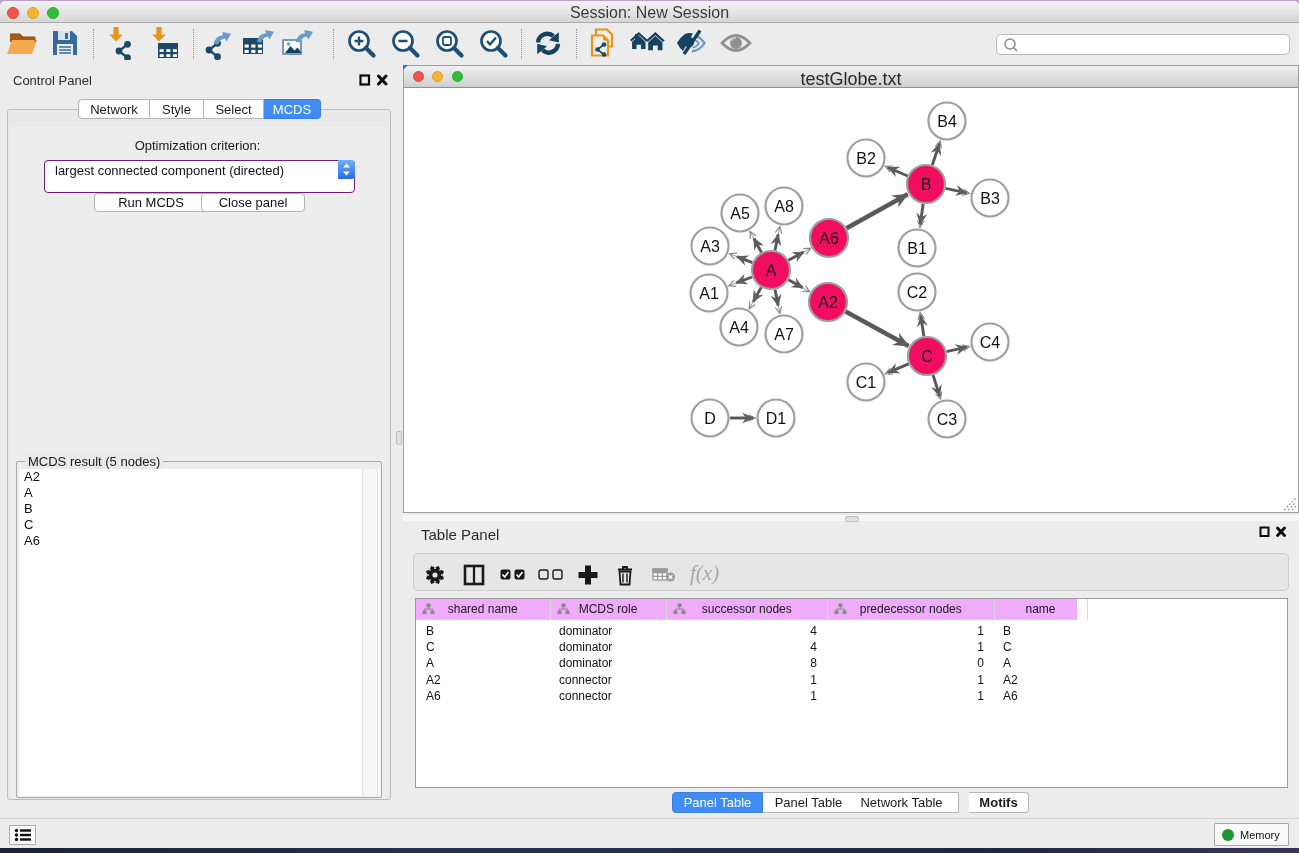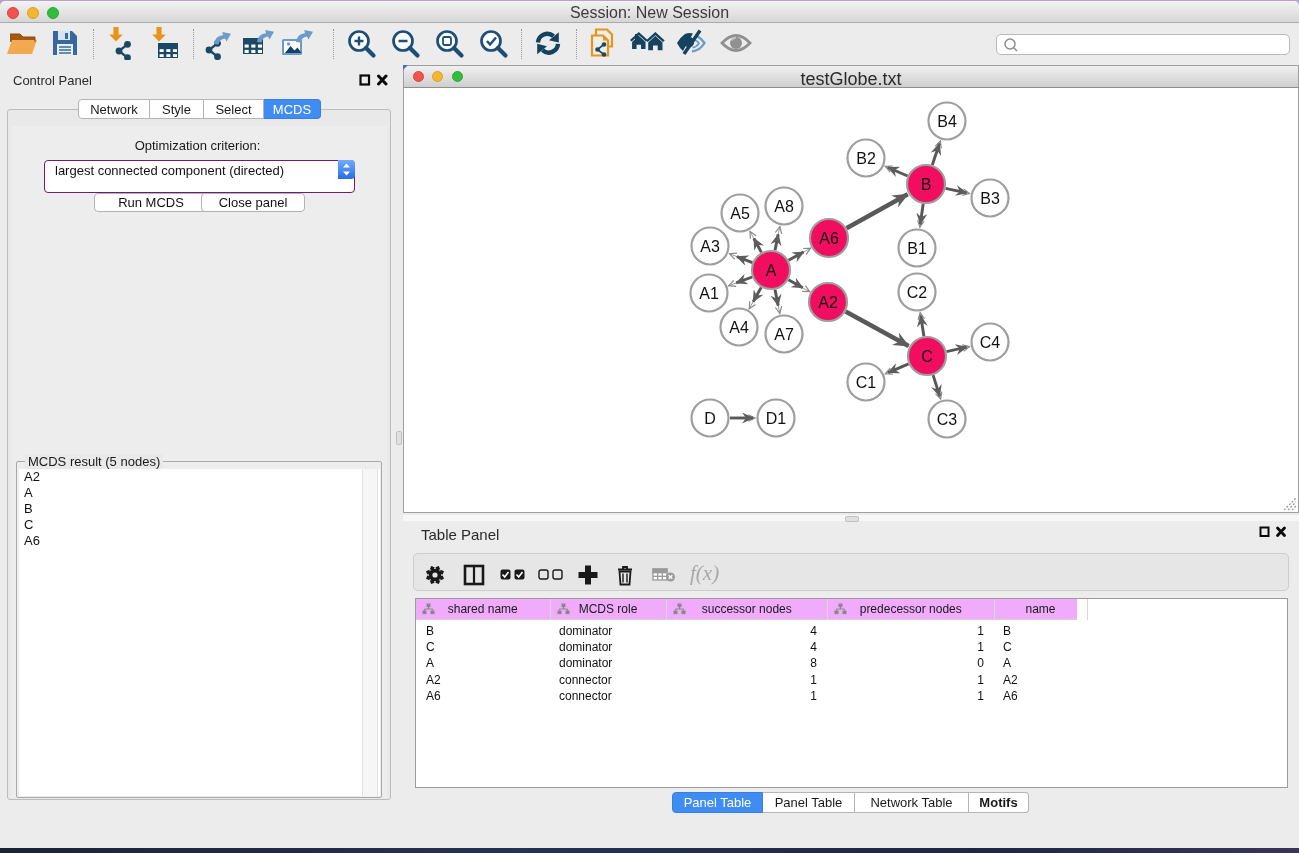--- a/index.html
+++ b/index.html
@@ -515,18 +515,38 @@
           <span class="cell" style="left:10px;">A6</span>
           <span class="cell" style="left:143px;">connector</span>
           <span class="cell" style="left:250px;width:151px;text-align:right;">1</span>
           <span class="cell" style="left:412px;width:156px;text-align:right;">1</span>
           <span class="cell" style="left:587px;">A6</span>
         </div>
     </div>
     <div id="btabs">
       <div class="btab sel" style="left:0;width:91px;border-radius:4px 0 0 4px;">Panel Table</div>
       <div class="btab" style="left:91px;width:92px;border-left:none;">Panel Table</div>
-      <div class="btab" style="left:183px;width:114px;border-left:none;">Network Table</div>
+      <div class="btab" style="left:173px;width:114px;border-left:none;">Network Table</div>
       <div class="btab" style="left:297px;width:60px;border-left:none;border-radius:0 4px 4px 0;font-weight:bold;">Motifs</div>
     </div>
+  </div>
+  <div id="status">
+    <div id="lbtn">
+        <svg width="25" height="18" style="position:absolute;left:1px;top:0px">
+          <g stroke="#111" stroke-width="2.4">
+            <line x1="9" y1="4.5" x2="20" y2="4.5"></line>
+            <line x1="9" y1="9" x2="20" y2="9"></line>
+            <line x1="9" y1="13.5" x2="20" y2="13.5"></line>
+          </g>
+          <g fill="#111">
+            <circle cx="5.5" cy="4.5" r="1.7"></circle>
+            <circle cx="5.5" cy="9" r="1.7"></circle>
+            <circle cx="5.5" cy="13.5" r="1.7"></circle>
+          </g>
+        </svg>
+      </div>
+    <div id="mem">
+        <span style="position:absolute;left:7px;top:5px;width:12px;height:12px;border-radius:50%;background:#1e9434;"></span>
+        <span style="position:absolute;left:25px;top:5px;">Memory</span>
+      </div>
   </div>
 </div>
 <div id="bottomdark"></div>
 
 </body></html>

